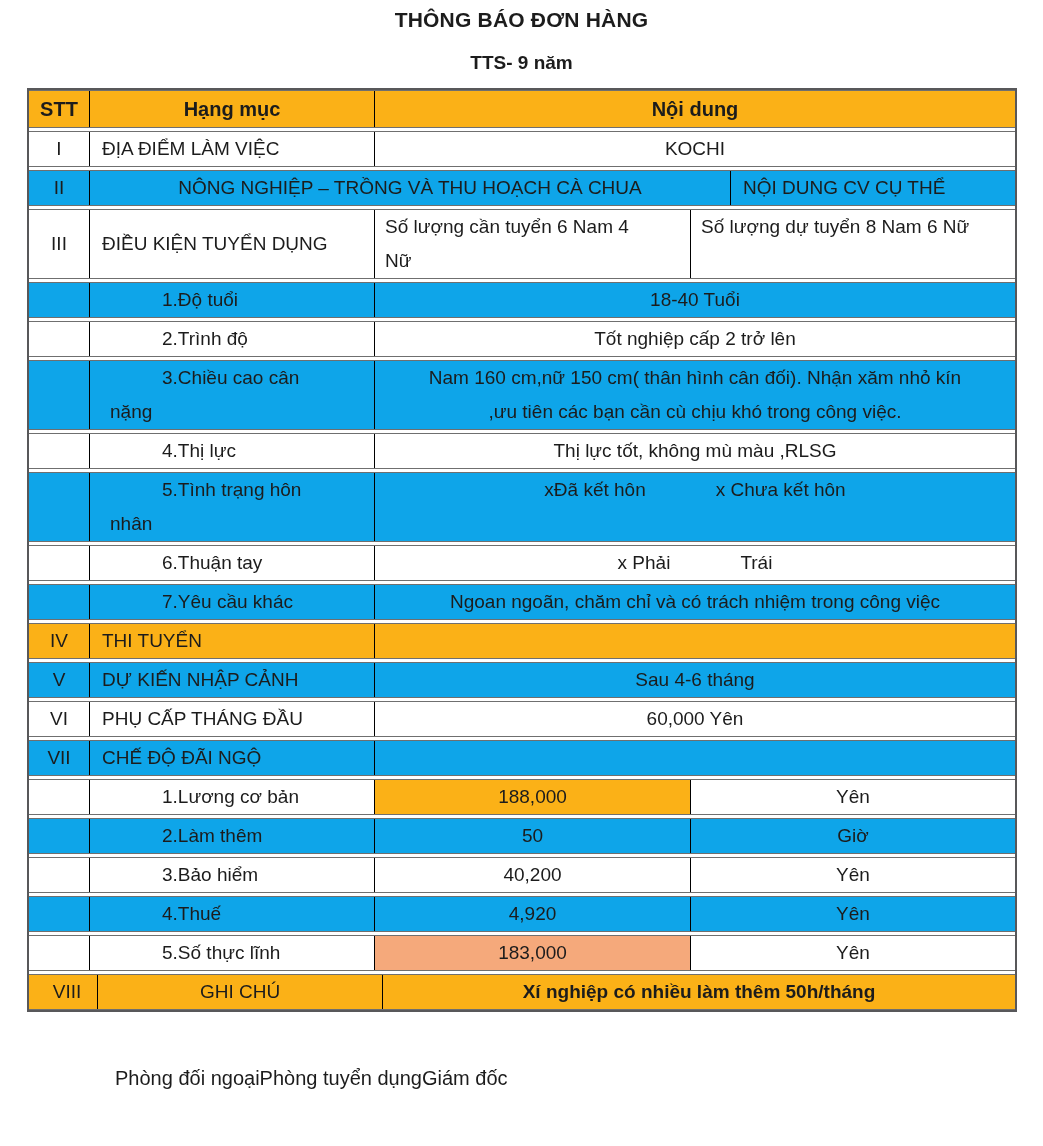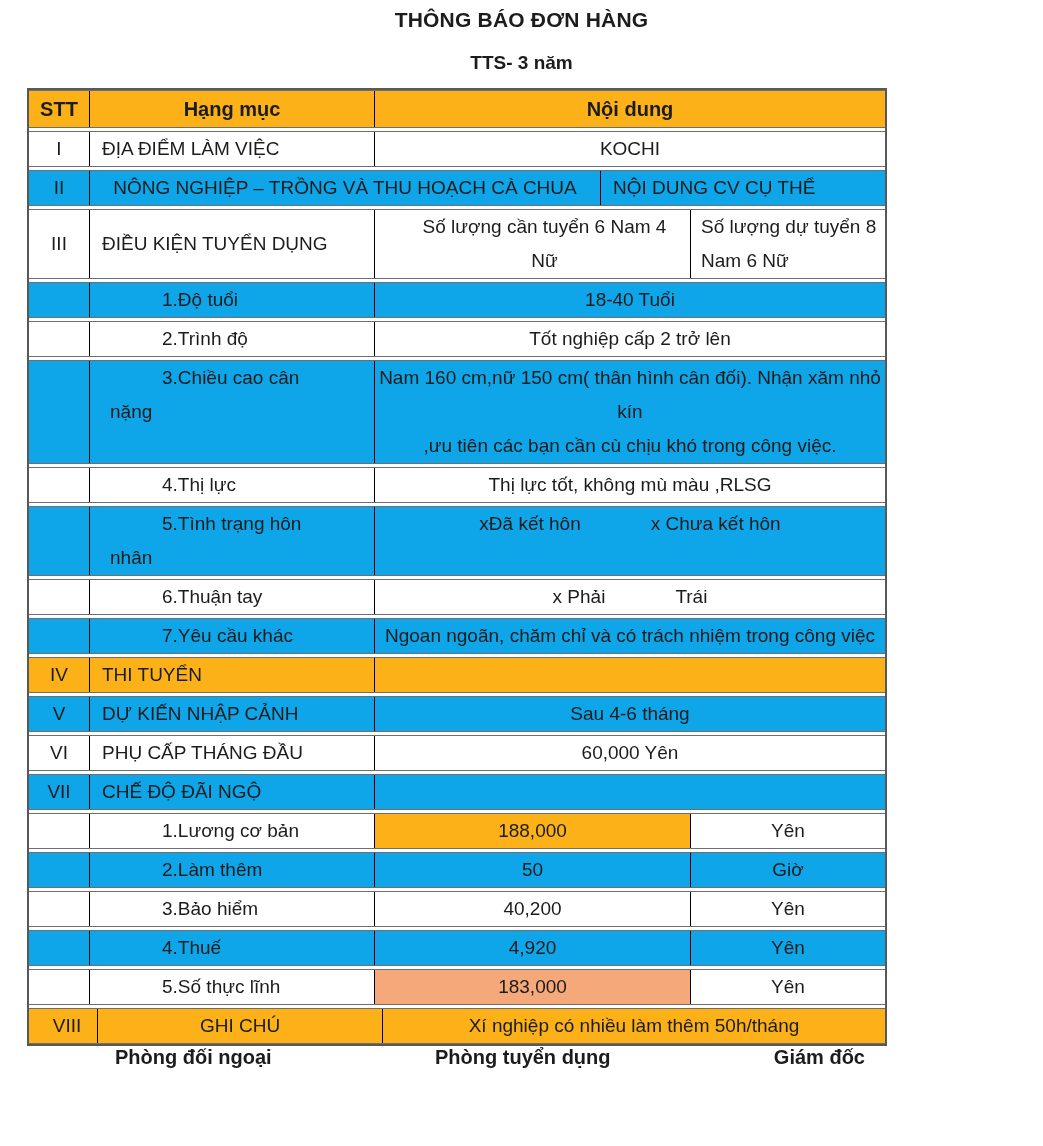--- a/index.html
+++ b/index.html
@@ -4,21 +4,21 @@
 <style>
   html,body{margin:0;padding:0;}
   body{
     width:1043px;height:1146px;background:#ffffff;
     font-family:"Liberation Sans",sans-serif;color:#1c1c1c;
     overflow:hidden;
   }
   .title{padding-top:8px;text-align:center;font-size:21px;font-weight:bold;letter-spacing:.2px;}
   .subtitle{margin-top:20px;text-align:center;font-size:19px;font-weight:bold;}
   .tbl{
-    margin:14px 0 0 27px;width:860px;box-sizing:border-box;
+    margin:14px 0 0 27px;width:990px;box-sizing:border-box;
     border:2px solid #58585a;
   }
   .row{
     display:flex;box-sizing:border-box;background:#fff;
     border-top:1px solid #6f6f6f;border-bottom:1px solid #6f6f6f;
     margin-bottom:3px;min-height:36px;
   }
   .row:last-child{margin-bottom:0;padding-left:8px;}
   .row-hdr{min-height:38px;font-weight:bold;}
   .row-hdr .cell{font-size:20px;}
@@ -39,33 +39,33 @@
   .c-r{flex:1;min-width:0;}
   .lab-cat{justify-content:flex-start;text-align:left;padding-left:12px;}
   .lab-center{justify-content:center;}
   .lab-sub{
     display:block;text-align:left;
     padding:0 40px 0 20px;text-indent:52px;
   }
   .align-left{justify-content:flex-start;text-align:left;padding-left:10px;}
   .top{align-items:flex-start;}
   .block-lines{display:block;text-align:center;}
-  .block-lines.align-left{text-align:center;padding-left:24px;}
+  .block-lines.align-left{text-align:left;padding-left:10px;}
   .parts{display:flex;gap:70px;justify-content:center;}
-  .bold{font-weight:normal;}
+  .bold{font-weight:bold;}
   .footer{
-    display:flex;justify-content:space-between;
-    padding:0 178px 0 115px;font-size:20px;font-weight:bold;
+    margin-top:55px;display:flex;
+    padding:0 178px 0 115px;font-size:20px;font-weight:normal;
   }
 </style>
 </head>
 <body>
 
 <div class="title">THÔNG BÁO ĐƠN HÀNG</div>
-<div class="subtitle">TTS- 3 năm</div>
+<div class="subtitle">TTS- 9 năm</div>
 
 <div class="tbl" id="tbl">
   <div class="row row-hdr bg-orange">
     <div class="cell c-stt">STT</div>
     <div class="cell c-label">Hạng mục</div>
     <div class="cell c-full">Nội dung</div>
   </div>
 <div class="row bg-white">
       <div class="cell c-stt">I</div>
       <div class="cell c-label lab-cat">ĐỊA ĐIỂM LÀM VIỆC</div>

